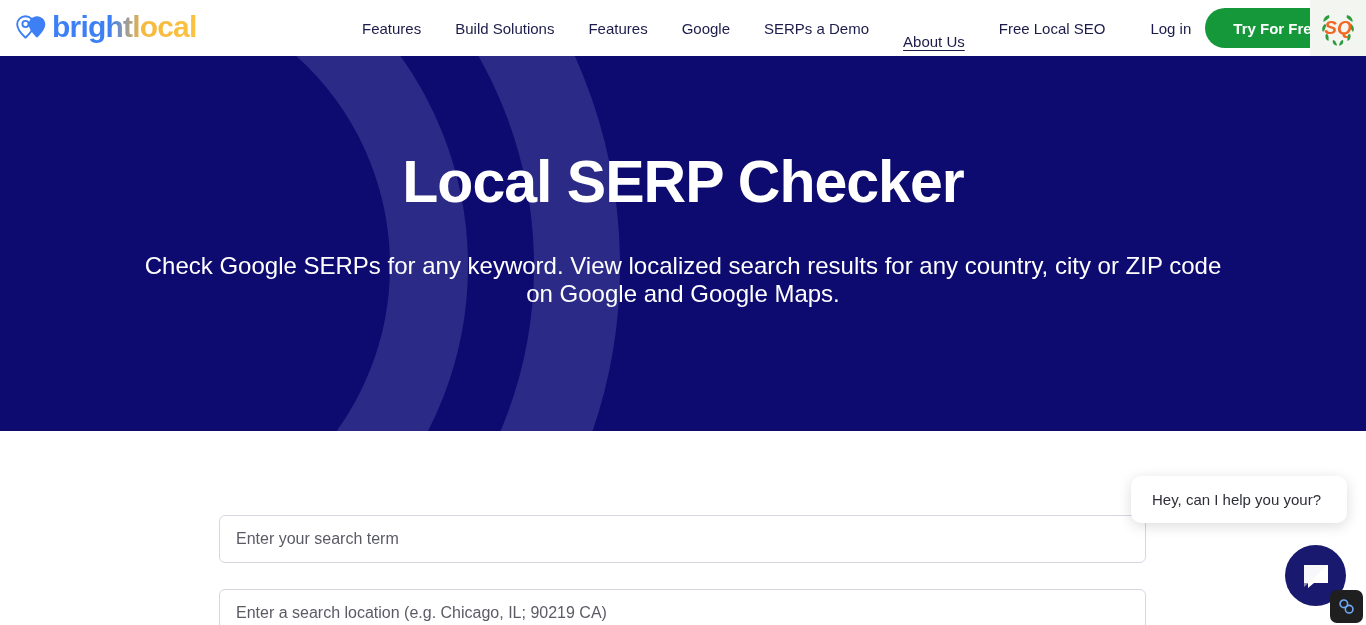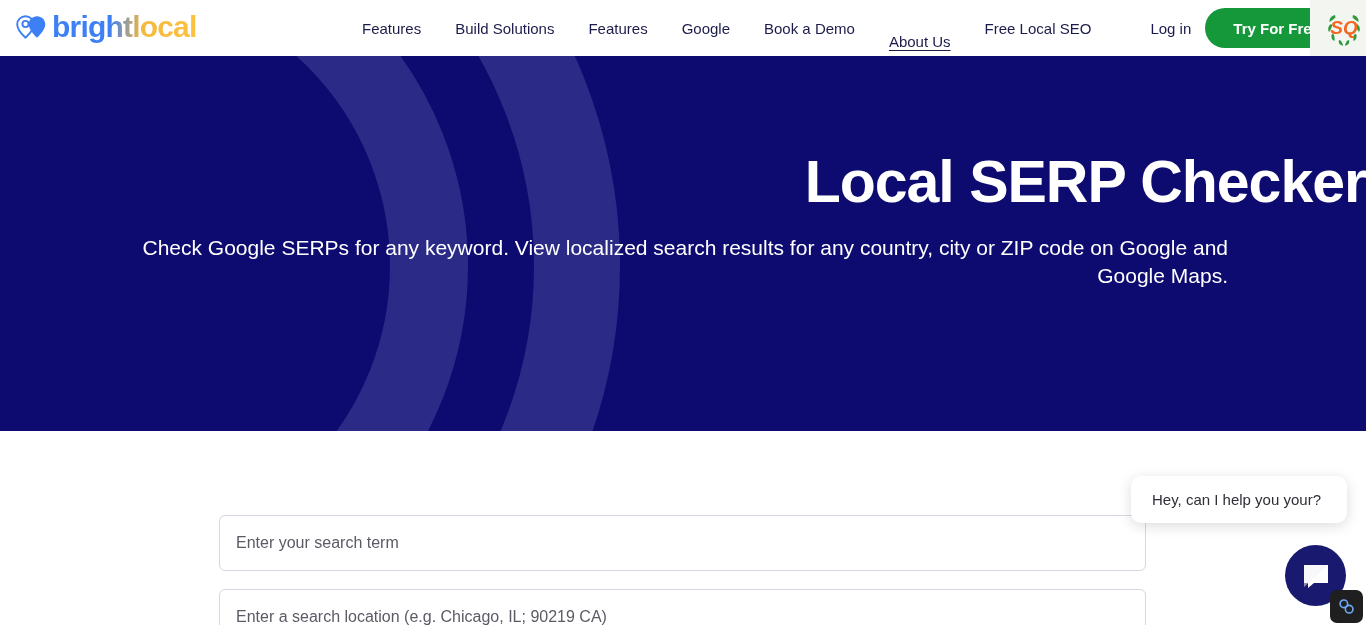--- a/index.html
+++ b/index.html
@@ -106,21 +106,21 @@
   .sq-badge {
     position: absolute;
     right: 0px;
     top: 0px;
     width: 56px;
     height: 56px;
     background: #f2f5f0;
     z-index: 40;
     display: flex;
     align-items: center;
-    justify-content: flex-end;
+    justify-content: center;
   }
 
   
   .hero {
     position: absolute;
     top: 56px; left: 0;
     width: 1366px;
     height: 375px;
     background: #0d0b70;
     overflow: hidden;
@@ -139,53 +139,53 @@
   .arc-inner {
     width: 720px; height: 720px;
     left: -252px; top: -150px;
     border-width: 78px;
   }
 
   .hero-content {
     position: absolute;
     left: 0; top: 0;
     width: 1366px;
-    text-align: right;
+    text-align: center;
     z-index: 5;
   }
   .hero-title {
     margin-top: 96px;
     font-size: 59px;
     font-weight: bold;
     color: #ffffff;
     letter-spacing: -1px;
     line-height: 1.05;
   }
   .hero-sub {
-    margin: 20px auto 0;
+    margin: 38px auto 0;
     width: 1090px;
-    font-size: 21px;
+    font-size: 24px;
     color: #ffffff;
     line-height: 28px;
     font-weight: normal;
   }
 
   
   .form-area {
     position: absolute;
     top: 431px; left: 0;
     width: 1366px;
     height: 194px;
     background: #ffffff;
   }
   .field {
     position: absolute;
     left: 219px;
     width: 927px;
-    height: 56px;
+    height: 48px;
     border: 1px solid #d6d6e3;
     border-radius: 6px;
     background: #ffffff;
     display: flex;
     align-items: center;
     padding: 8px 16px;
     font-size: 16px;
     color: #5b5b66;
     font-family: "Liberation Sans", sans-serif;
     outline: none;
@@ -255,21 +255,21 @@
         <path d="M21.0 1.2 C16.4 1.2 12.7 4.8 12.7 9.3 C12.7 14.4 18.7 20.6 20.5 22.3 C20.8 22.6 21.2 22.6 21.5 22.3 C23.3 20.6 29.3 14.4 29.3 9.3 C29.3 4.8 25.6 1.2 21.0 1.2 Z" fill="#3d7ff5"></path>
       </svg>
       <span class="logo-text">brightlocal</span>
     </a>
 
     <nav class="nav">
       <a class="nav-item">Features</a>
       <a class="nav-item">Build Solutions</a>
       <a class="nav-item">Features</a>
       <a class="nav-item">Google</a>
-      <a class="nav-item">Book a Demo</a>
+      <a class="nav-item">SERPs a Demo</a>
       <a class="nav-item active">About Us</a>
       <a class="nav-item">Free Local SEO</a>
     </nav>
 
     <div class="header-right">
       <a class="login-link">Log in</a>
       <button class="cta-btn">Try For Free</button>
     </div>
 
     <div class="sq-badge">

